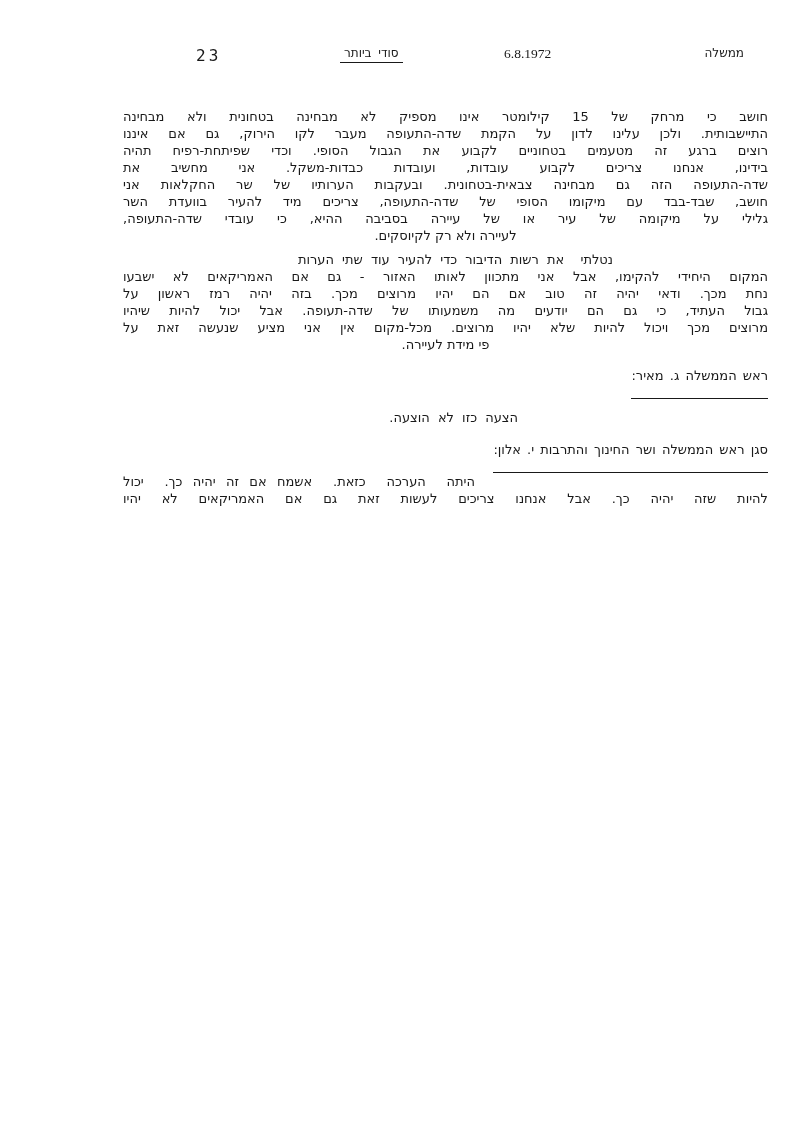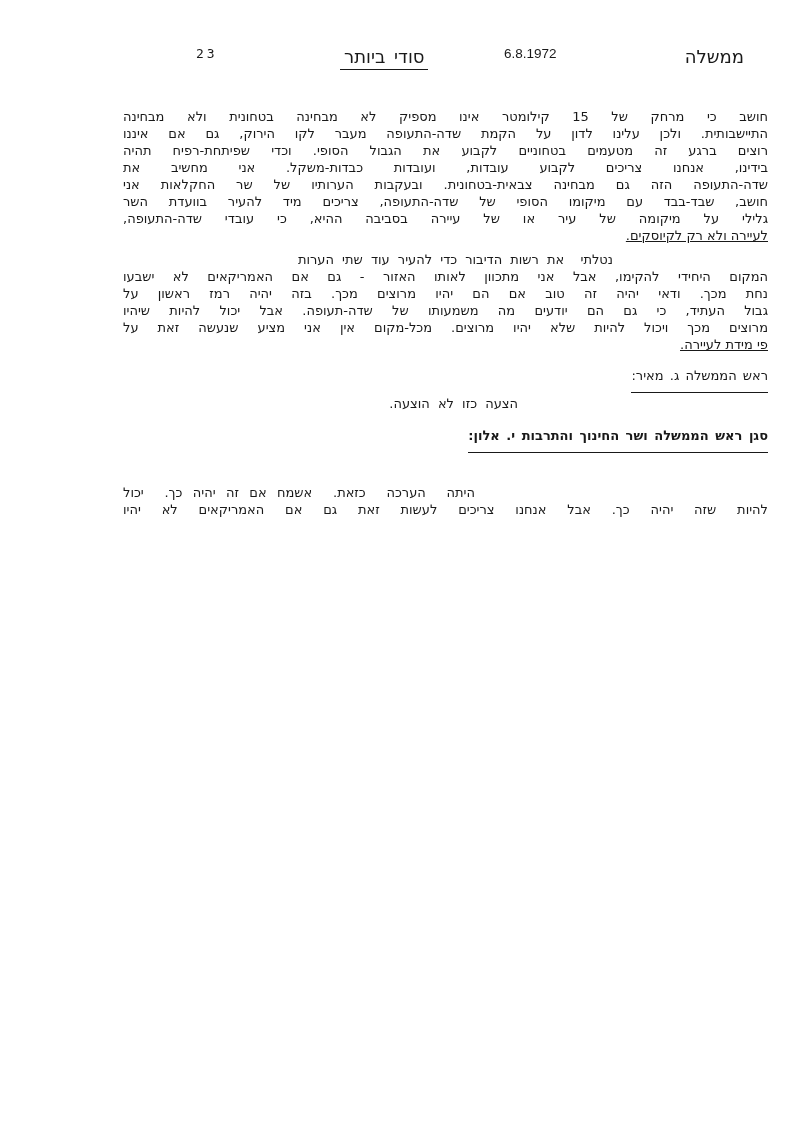--- a/index.html
+++ b/index.html
@@ -5,54 +5,54 @@
   html, body { margin: 0; padding: 0; }
   body {
     width: 800px;
     height: 1131px;
     background: #ffffff;
     position: relative;
     font-family: "DejaVu Sans", sans-serif;
     color: #191919;
     overflow: hidden;
   }
-  .hdr-item { position: absolute; top: 46px; font-size: 18px; white-space: nowrap; }
+  .hdr-item { position: absolute; top: 46px; font-size: 12px; white-space: nowrap; }
   .org      { right: 56px; }
-  .date     { left: 504px; font-family: Liberation Sans, sans-serif; font-size: 13.5px; }
+  .date     { left: 504px; font-family: Liberation Serif, serif; font-size: 13.5px; }
   .classif  { left: 340px; border-bottom: 1.4px solid #191919; padding: 0 4px 2px 4px; word-spacing: 3px; }
-  .pagenum  { left: 196px; font-family: "DejaVu Sans Mono", monospace; font-size: 13px; letter-spacing: 3px; }
+  .pagenum  { left: 196px; font-family: "DejaVu Sans Mono", monospace; font-size: 16px; letter-spacing: 3px; }
 
   .doc-body {
     position: absolute;
     top: 108px;
     right: 32px;
     width: 645px;
     direction: rtl;
     font-size: 13px;
     line-height: 17px;
     text-align: right;
   }
   .line { white-space: pre-wrap; }
   .j    { text-align: justify; text-align-last: justify; text-justify: inter-word; }
-  .end  { text-align: right; text-decoration: underline; }
+  .end  { text-align: center; }
   .ind1 { padding-right: 155px; word-spacing: 4px; }
   .ind3 { padding-right: 293px; text-align: justify; text-align-last: justify; }
 
   .para2     { margin-top: 7px; }
   .heading-block { margin-top: 14px; }
-  .heading-block.h2 { margin-top: 15px; font-weight: bold; }
+  .heading-block.h2 { margin-top: 15px; }
   .speaker-heading {
     display: inline-block;
     border-bottom: 1.4px solid #191919;
-    padding-bottom: 8px;
+    padding-bottom: 14px;
     word-spacing: 2px;
     white-space: pre-wrap;
   }
-  .statement { margin-top: 2px; padding-right: 250px; word-spacing: 4px; white-space: pre-wrap; }
-  .para3 { margin-top: 31px; }
+  .statement { margin-top: 10px; padding-right: 250px; word-spacing: 4px; white-space: pre-wrap; }
+  .para3 { margin-top: 0; }
 </style>
 </head>
 <body>
 
 <div class="hdr-item org">ממשלה</div>
 <div class="hdr-item date">6.8.1972</div>
 <div class="hdr-item classif">סודי ביותר</div>
 <div class="hdr-item pagenum">23</div>
 
 <div class="doc-body" dir="rtl">

